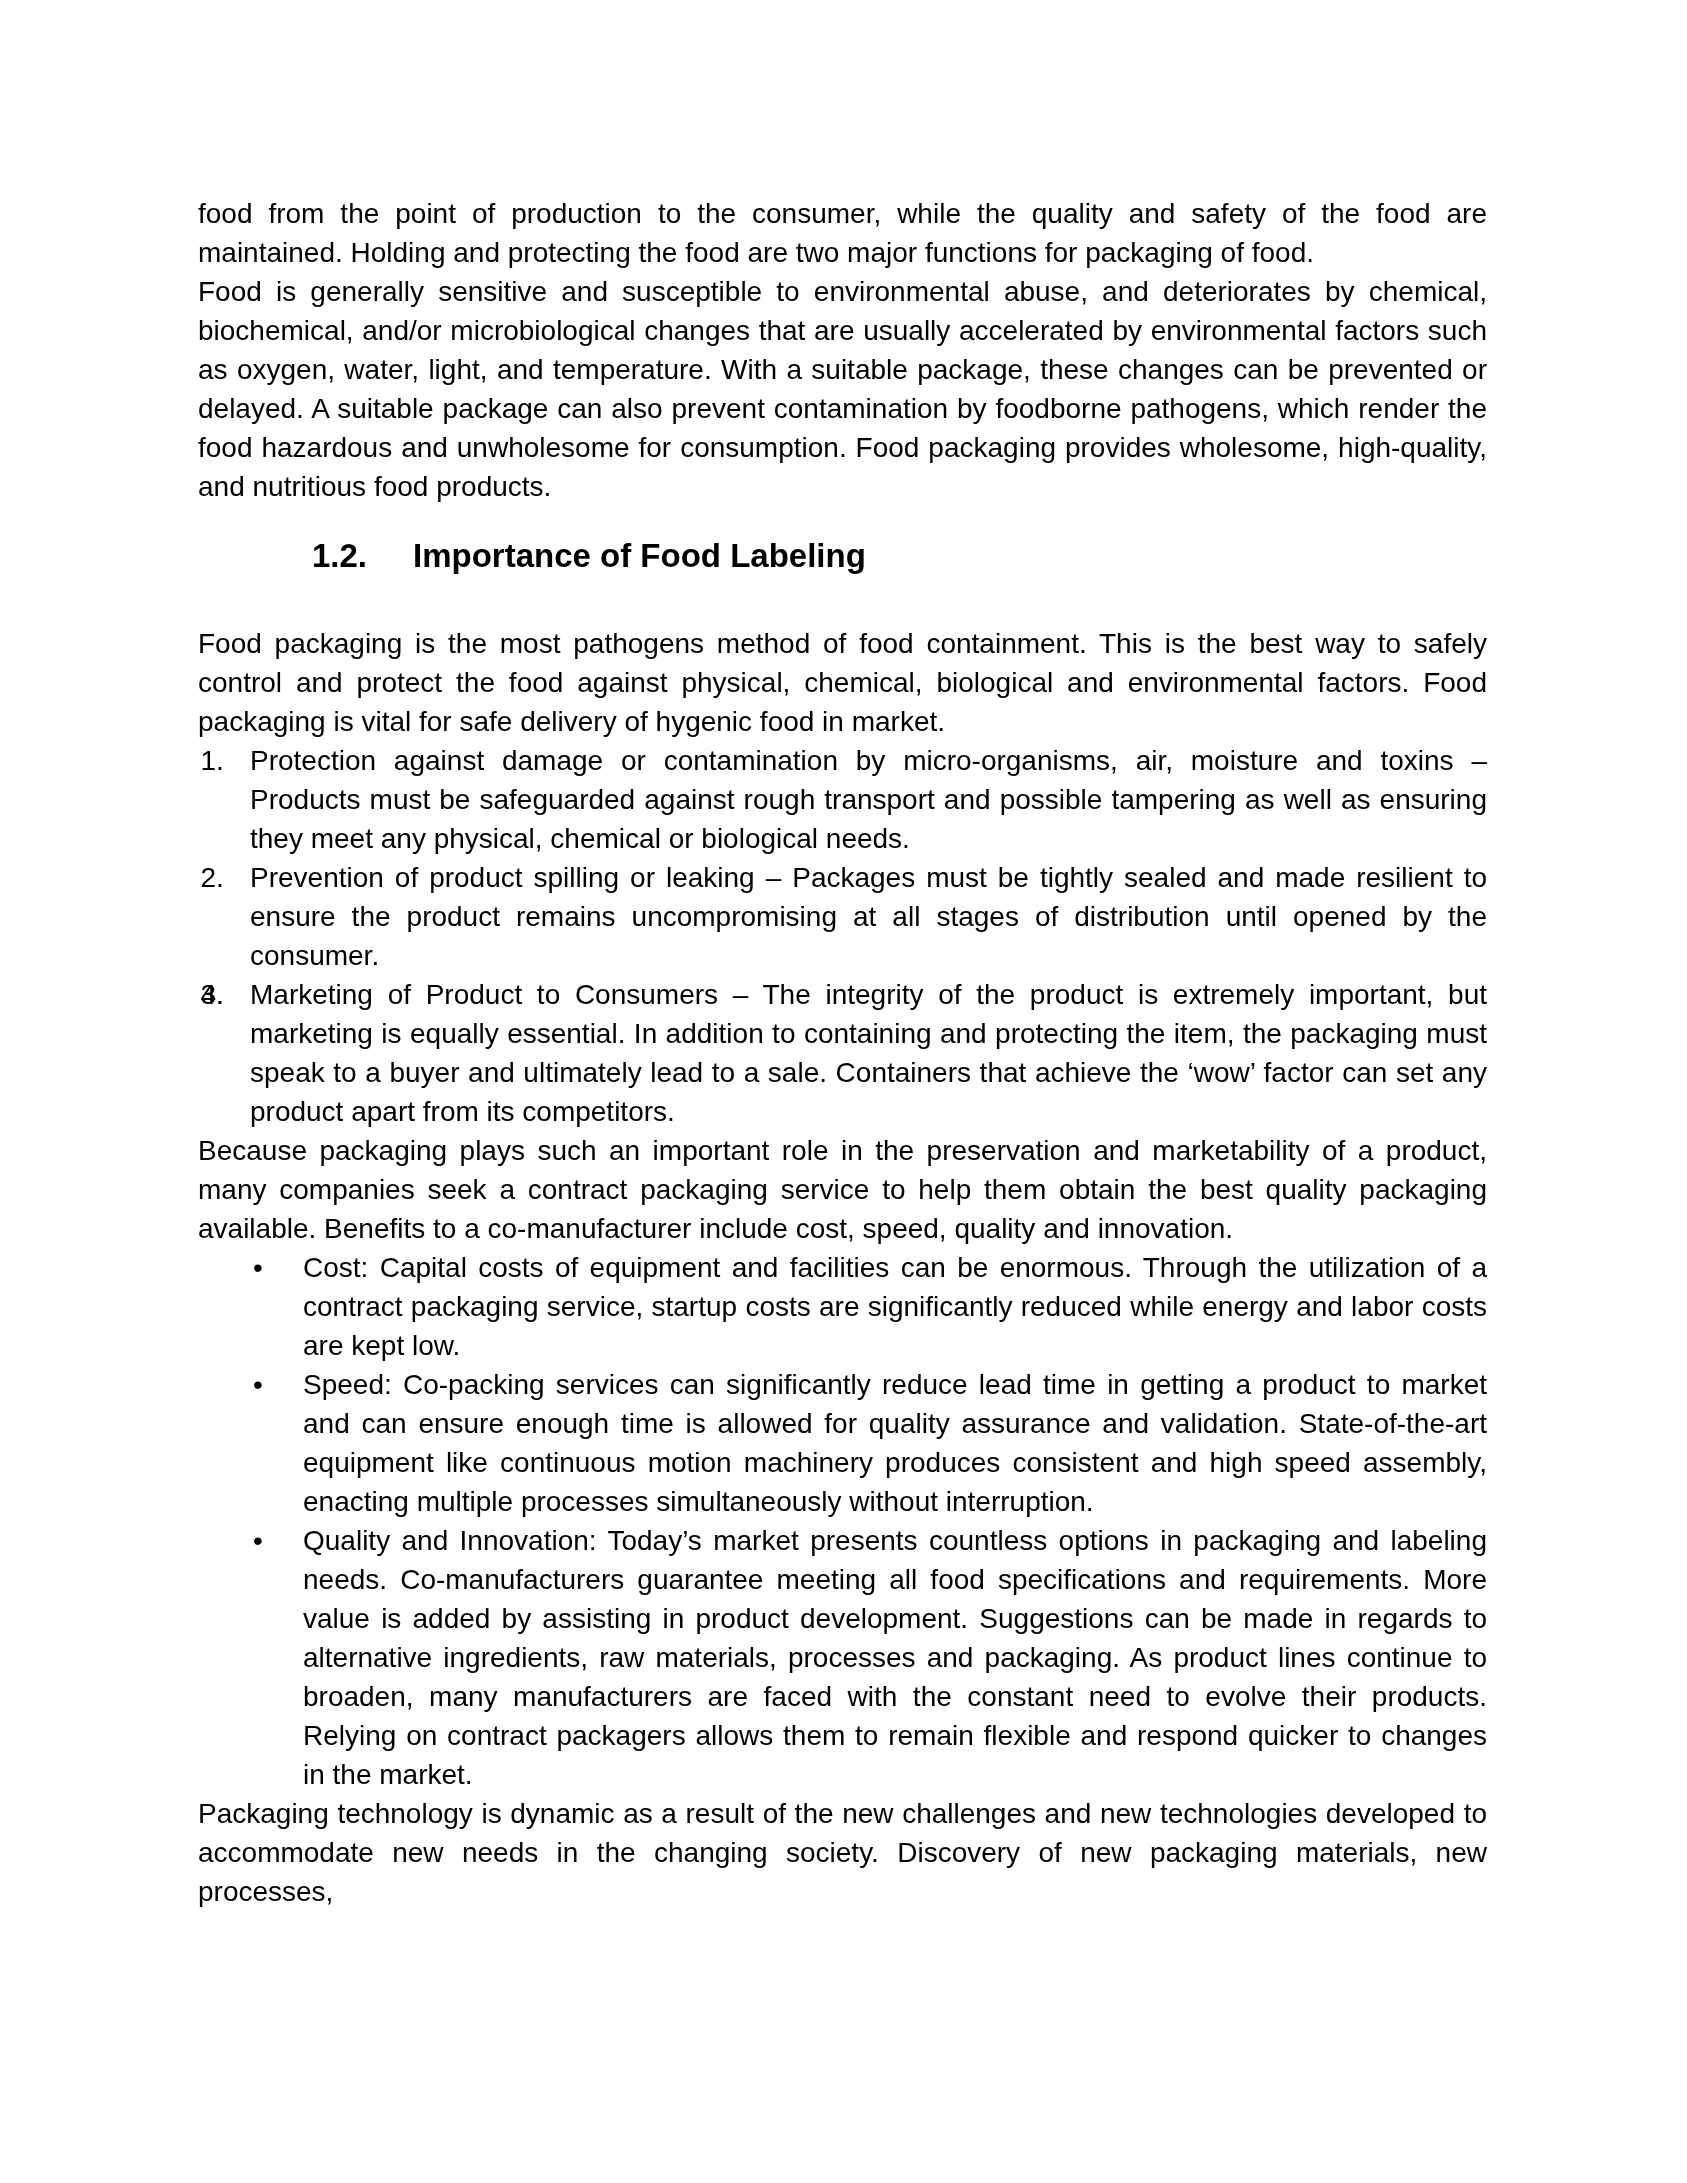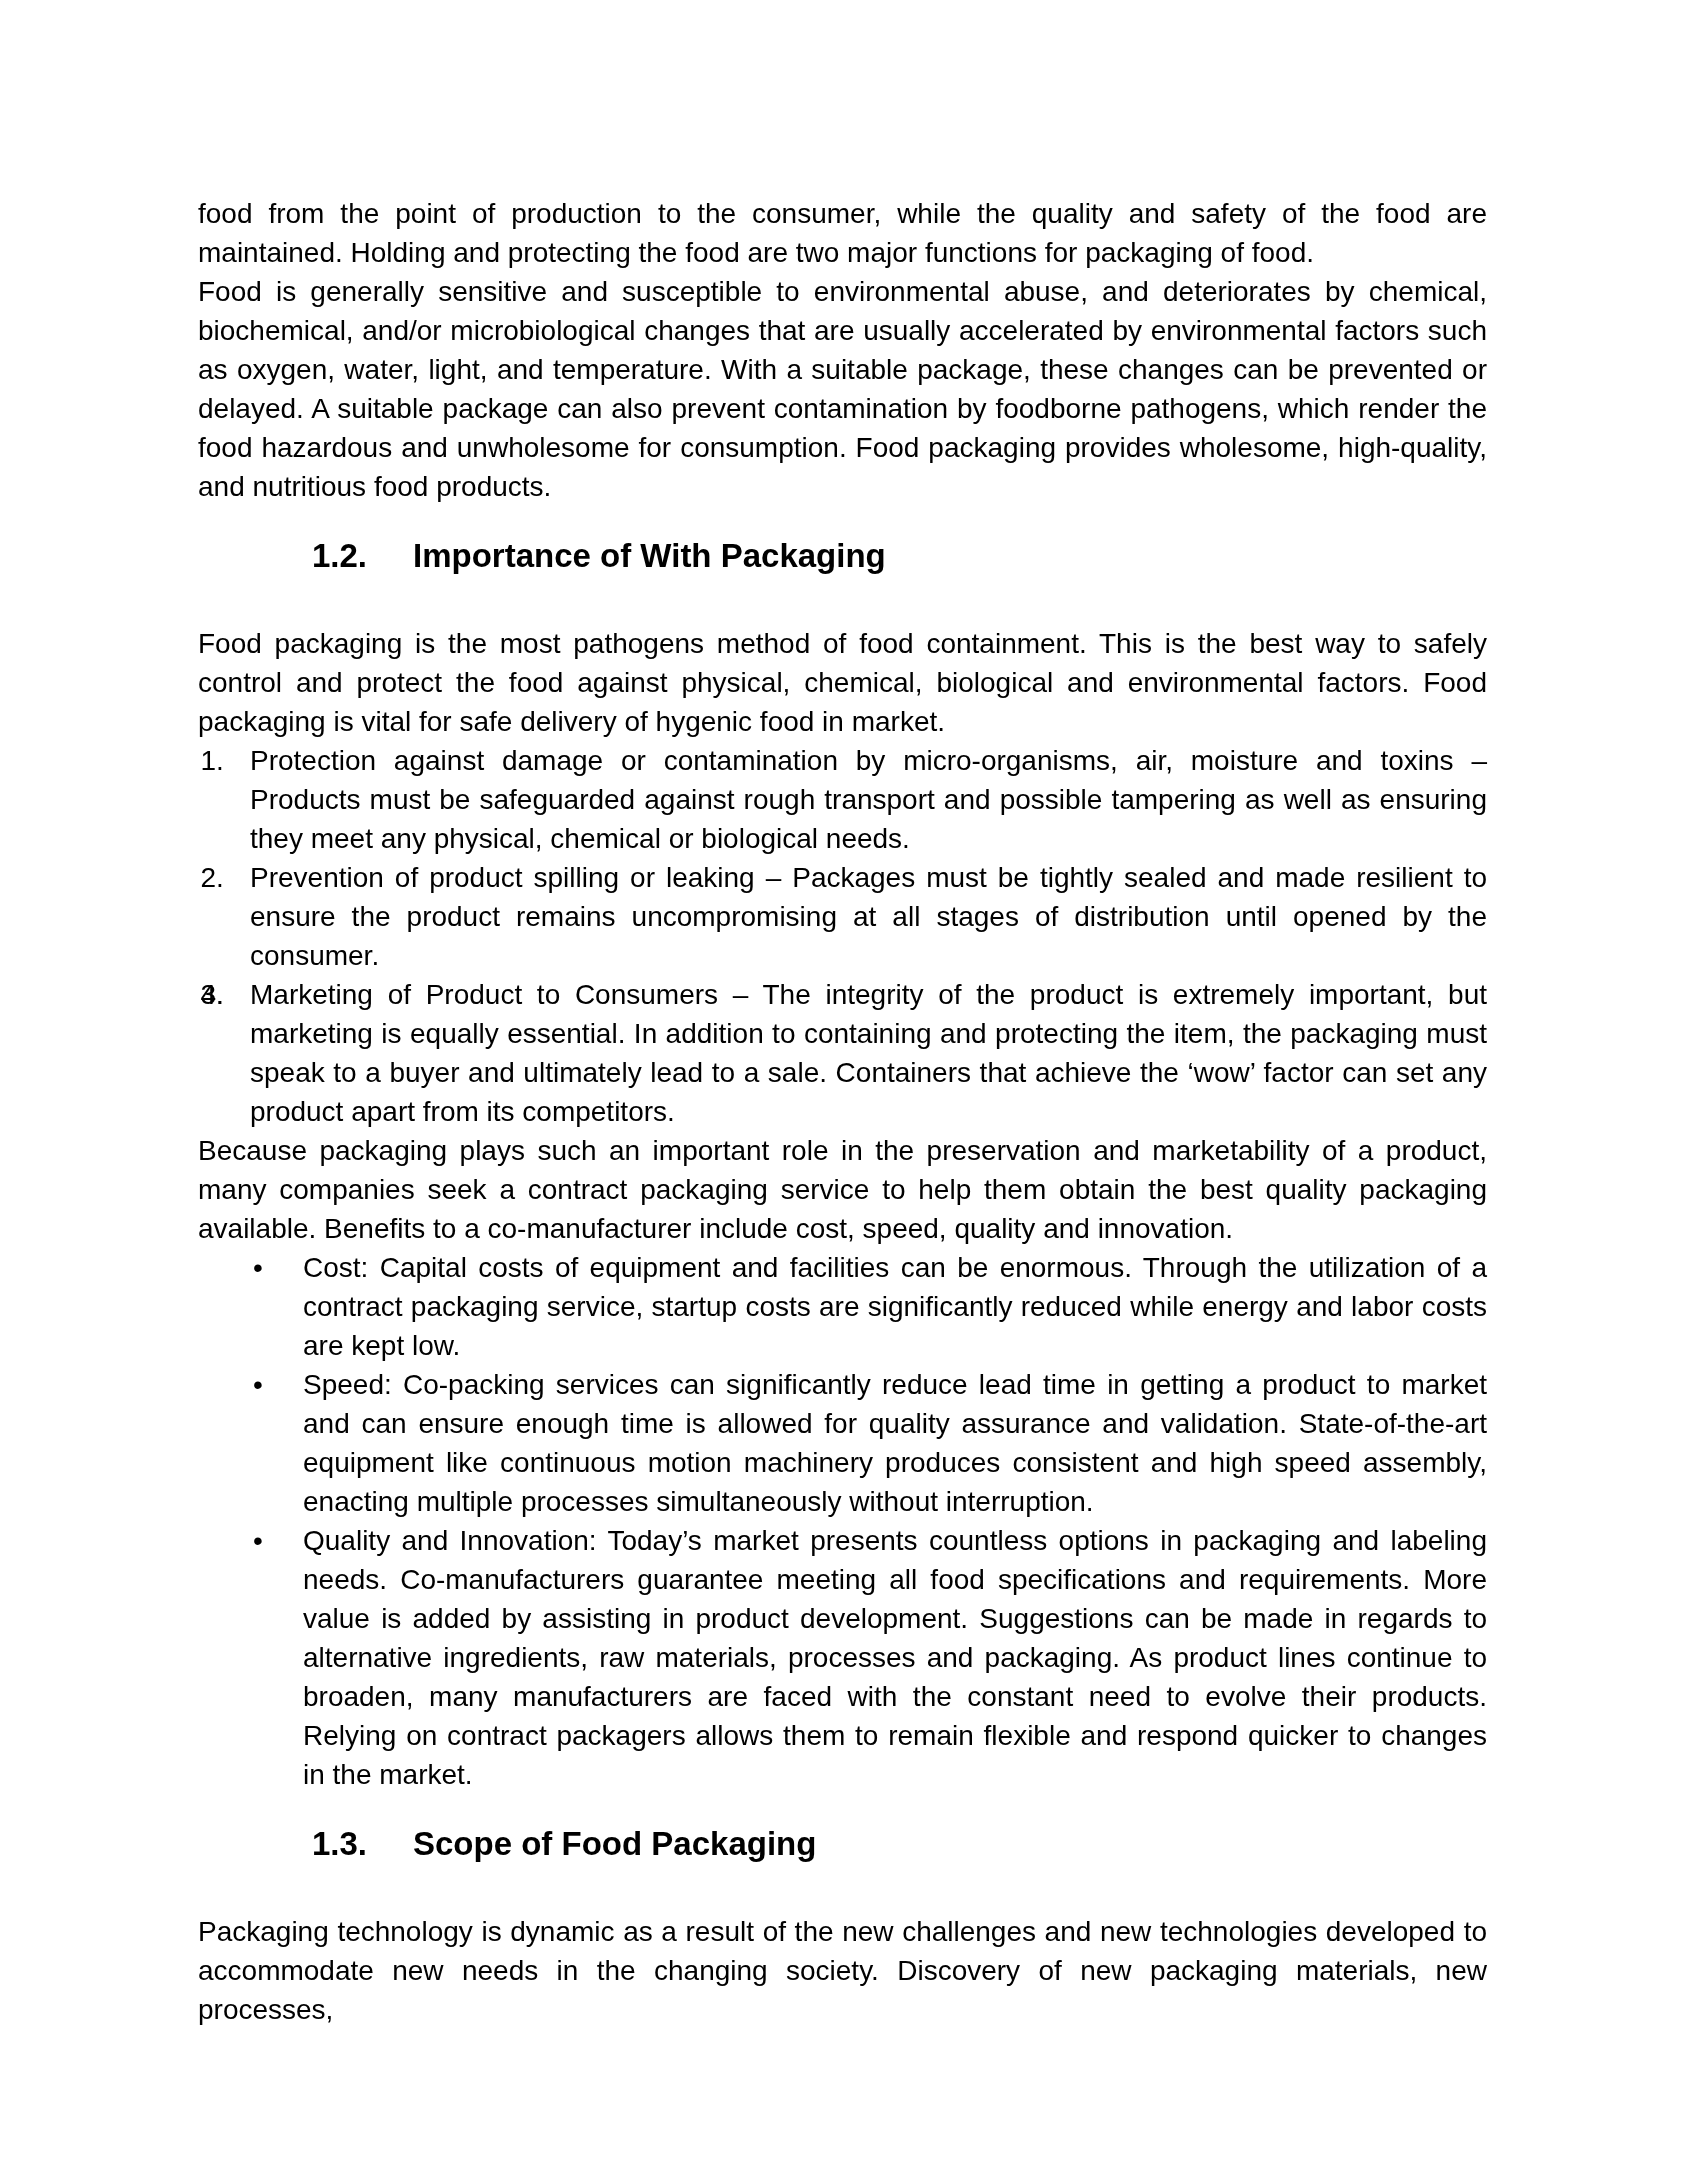--- a/index.html
+++ b/index.html
@@ -70,21 +70,21 @@
 <body>
 
 <div class="page">
 
   <p class="body">food from the point of production to the consumer, while the quality and safety of the food are maintained. Holding and protecting the food are two major functions for packaging of food.</p>
 
   <p class="body">Food is generally sensitive and susceptible to environmental abuse, and deteriorates by chemical, biochemical, and/or microbiological changes that are usually accelerated by environmental factors such as oxygen, water, light, and temperature. With a suitable package, these changes can be prevented or delayed. A suitable package can also prevent contamination by foodborne pathogens, which render the food hazardous and unwholesome for consumption. Food packaging provides wholesome, high-quality, and nutritious food products.</p>
 
   <div class="heading">
     <span class="num">1.2.</span>
-    <span class="title">Importance of With Packaging</span>
+    <span class="title">Importance of Food Labeling</span>
   </div>
 
   <p class="body">Food packaging is the most pathogens method of food containment. This is the best way to safely control and protect the food against physical, chemical, biological and environmental factors. Food packaging is vital for safe delivery of hygenic food in market.</p>
 
   <ol class="numbered">
     <li>
       <span class="marker">1.</span>
       <span class="txt">Protection against damage or contamination by micro-organisms, air, moisture and toxins – Products must be safeguarded against rough transport and possible tampering as well as ensuring they meet any physical, chemical or biological needs.</span>
     </li>
     <li>
@@ -110,21 +110,17 @@
     <li>
       <span class="marker">•</span>
       <span class="txt">Speed: Co-packing services can significantly reduce lead time in getting a product to market and can ensure enough time is allowed for quality assurance and validation. State-of-the-art equipment like continuous motion machinery produces consistent and high speed assembly, enacting multiple processes simultaneously without interruption.</span>
     </li>
     <li>
       <span class="marker">•</span>
       <span class="txt">Quality and Innovation: Today’s market presents countless options in packaging and labeling needs. Co-manufacturers guarantee meeting all food specifications and requirements. More value is added by assisting in product development. Suggestions can be made in regards to alternative ingredients, raw materials, processes and packaging. As product lines continue to broaden, many manufacturers are faced with the constant need to evolve their products. Relying on contract packagers allows them to remain flexible and respond quicker to changes in the market.</span>
     </li>
   </ul>
 
-  <div class="heading">
-    <span class="num">1.3.</span>
-    <span class="title">Scope of Food Packaging</span>
-  </div>
 
   <p class="body">Packaging technology is dynamic as a result of the new challenges and new technologies developed to accommodate new needs in the changing society. Discovery of new packaging materials, new processes,</p>
 
 </div>
 
 
 </body></html>

